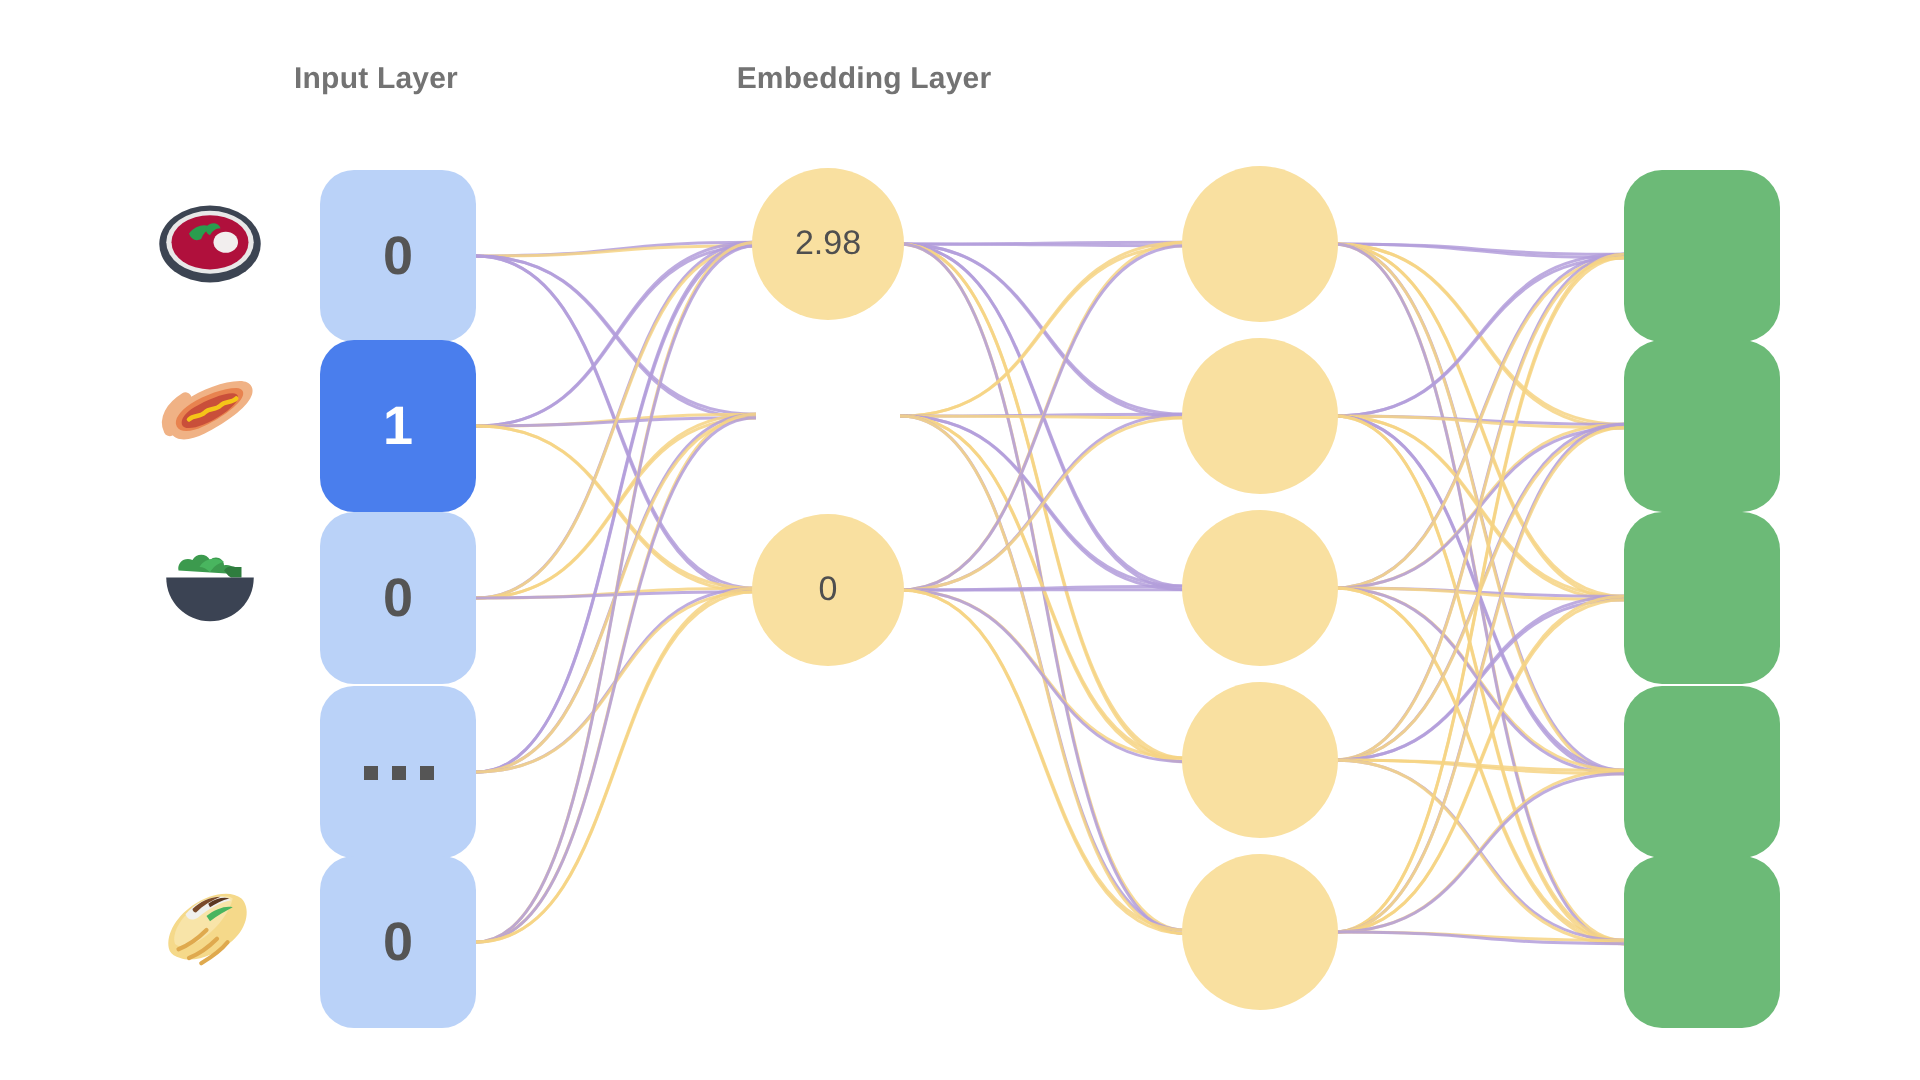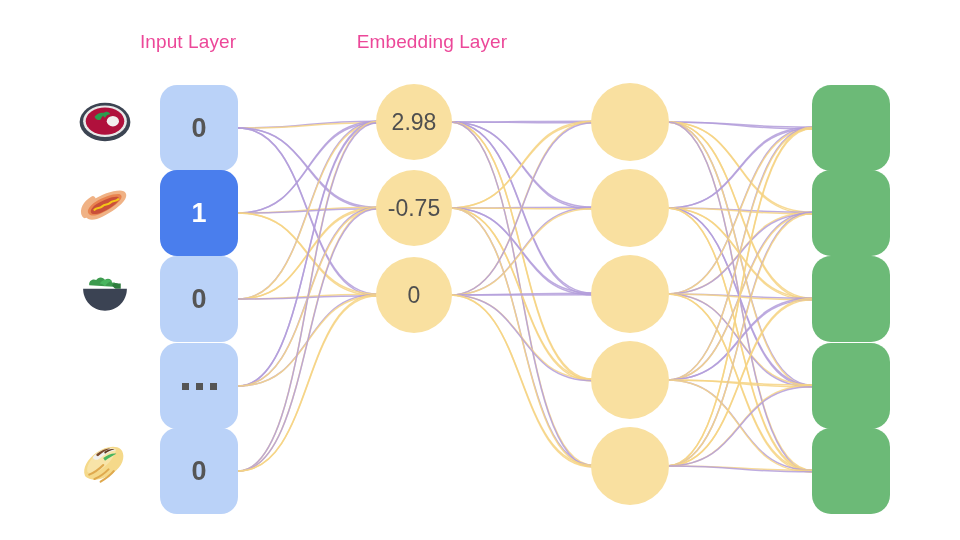--- a/index.html
+++ b/index.html
@@ -20,23 +20,23 @@
   #edges {
     position: absolute;
     left: 0;
     top: 0;
     width: 960px;
     height: 540px;
     pointer-events: none;
   }
   .layer-label {
     position: absolute;
-    font-size: 19px;
-    font-weight: normal;
-    color: #ec4899;
+    font-size: 15px;
+    font-weight: bold;
+    color: #737373;
     white-space: nowrap;
     transform: translateX(-50%);
     letter-spacing: 0.1px;
   }
   .node {
     position: absolute;
     display: flex;
     align-items: center;
     justify-content: center;
     box-sizing: border-box;
@@ -62,21 +62,21 @@
     display: block;
     width: 7px;
     height: 7px;
     background: #555555;
   }
   .embed-circle {
     width: 76px;
     height: 76px;
     border-radius: 50%;
     background: #f9e0a0;
-    font-size: 23px;
+    font-size: 17px;
     color: #4f4f4f;
   }
   .hidden-circle {
     width: 78px;
     height: 78px;
     border-radius: 50%;
     background: #f9e0a0;
   }
   .output-box {
     width: 78px;
@@ -271,23 +271,20 @@
         <i></i>
       </span>
   </div>
   <div class="node input-box" style="left:160px; top:428px;">
     <span>0</span>
   </div>
 
   <div class="node embed-circle" style="left:376px; top:84px;">
     <span>2.98</span>
   </div>
-  <div class="node embed-circle" style="left:376px; top:170px;">
-    <span>-0.75</span>
-  </div>
   <div class="node embed-circle" style="left:376px; top:257px;">
     <span>0</span>
   </div>
 
   <div class="node hidden-circle" style="left:591px; top:83px;"></div>
   <div class="node hidden-circle" style="left:591px; top:169px;"></div>
   <div class="node hidden-circle" style="left:591px; top:255px;"></div>
   <div class="node hidden-circle" style="left:591px; top:341px;"></div>
   <div class="node hidden-circle" style="left:591px; top:427px;"></div>
 

